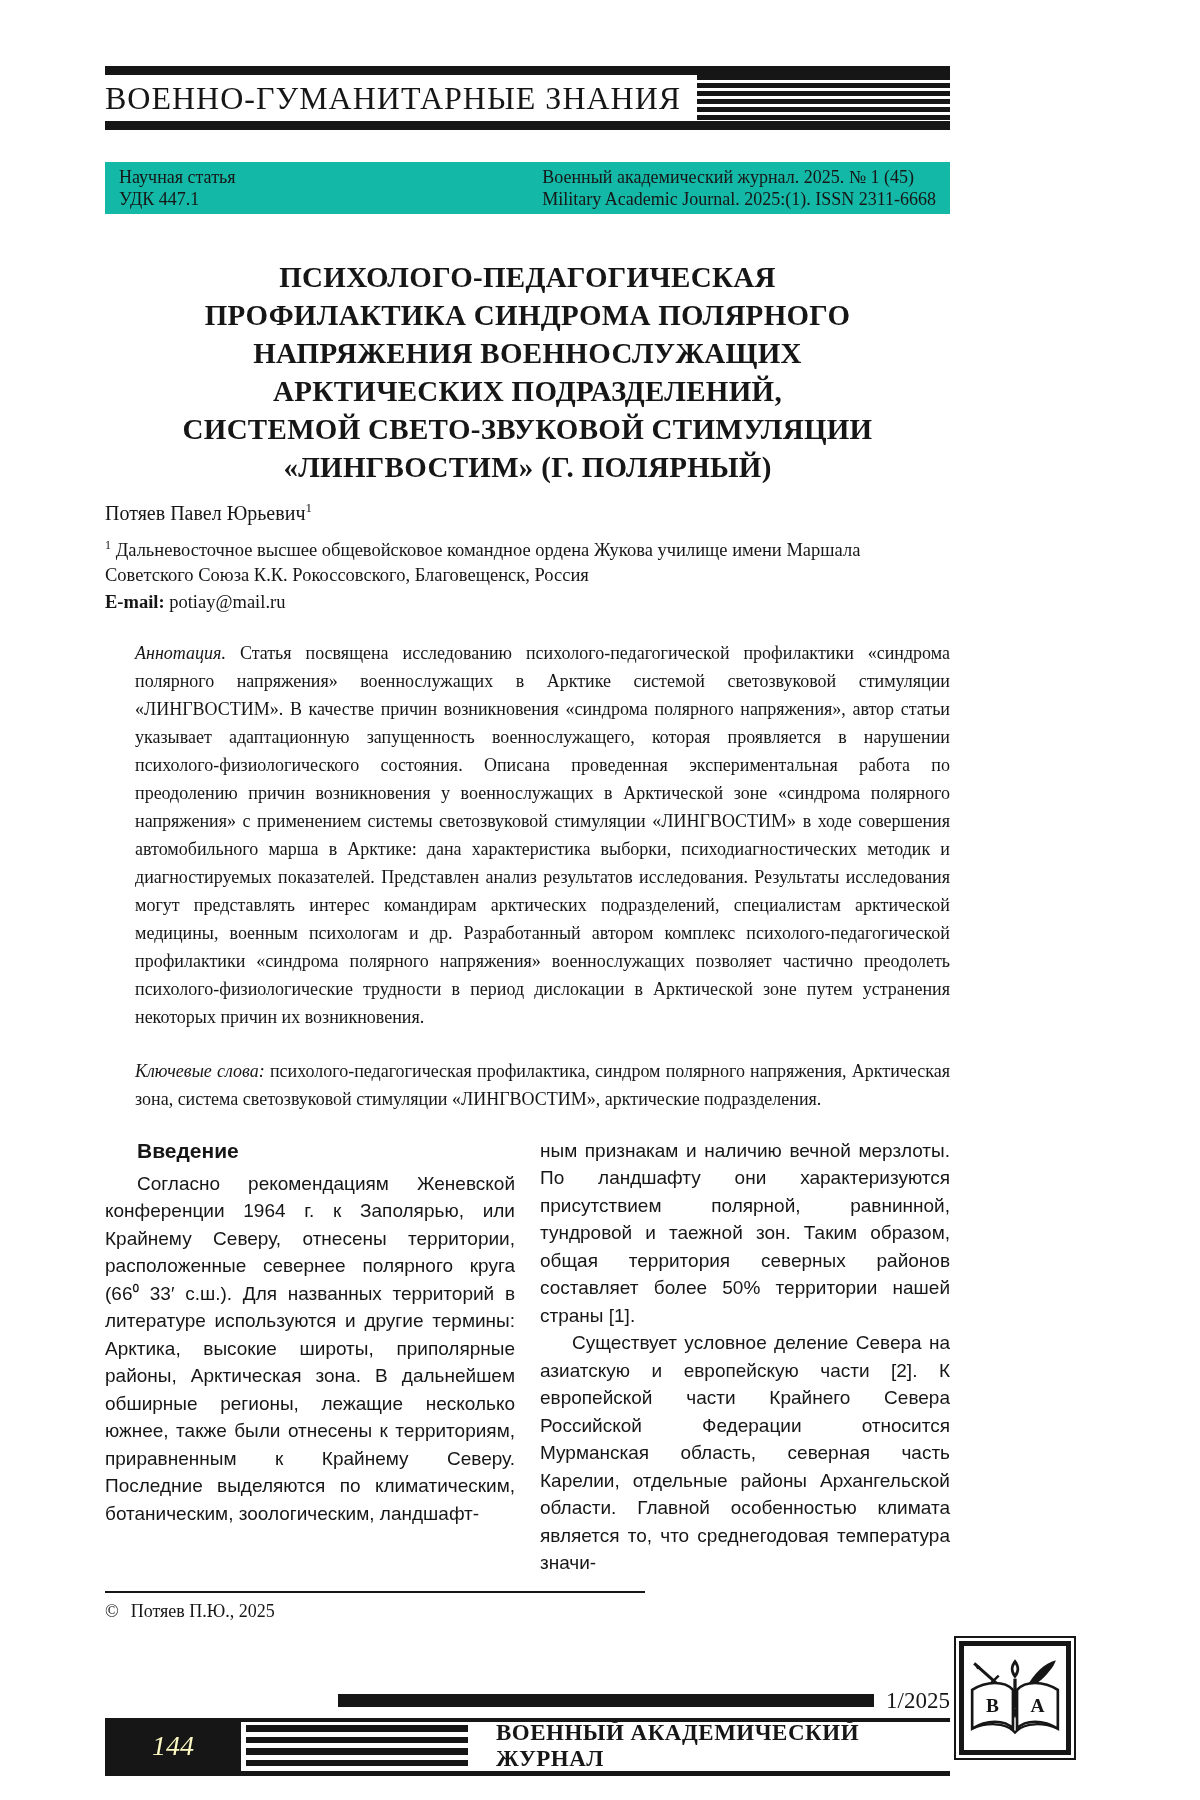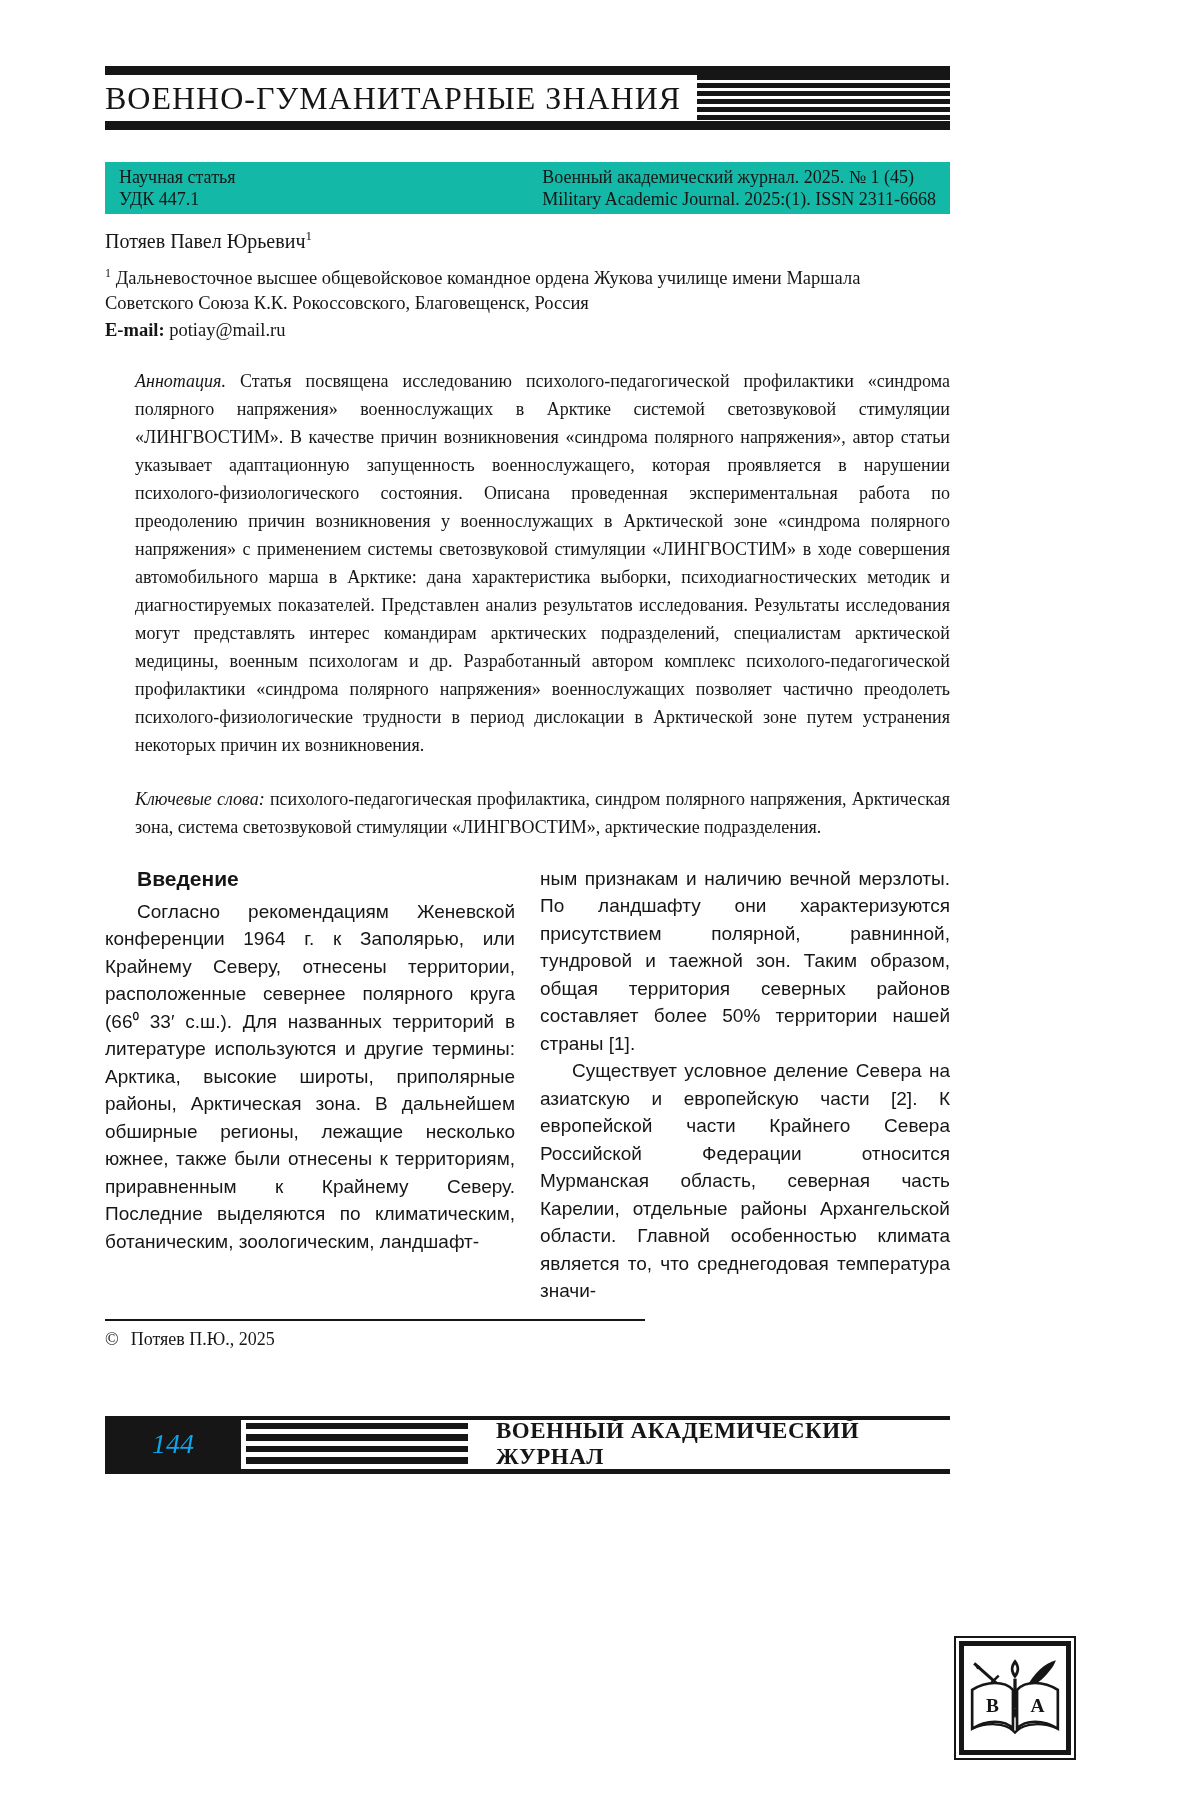--- a/index.html
+++ b/index.html
@@ -54,21 +54,21 @@
   .copyright .sym { margin-right:12px; }
 
   
   .footer { margin-top:66px; }
   .issue-row { display:flex; align-items:center; justify-content:flex-end;
     gap:12px; height:26px; }
   .issue-bar { width:536px; height:13px; background:#161616; }
   .issue-text { font-size:23px; }
   .footer-rule { margin-top:4px; height:4px; background:#161616; }
   .footer-band { margin-top:3px; height:42px; display:flex; align-items:stretch; }
-  .page-box { width:136px; margin:-4px 0; background:#161616; color:#0ea5e9;
+  .page-box { width:136px; margin:-4px 0; background:#161616; color:#fef9c3;
     font-style:italic; font-size:28px; display:flex; align-items:center;
     justify-content:center; }
   .footer-stripes { width:222px; margin-left:5px;
     background:repeating-linear-gradient(180deg,#161616 0 6.5px,#ffffff 6.5px 11.5px); }
   .journal-name { flex:1; display:flex; align-items:center; justify-content:center;
     font-weight:bold; font-size:23px; letter-spacing:0.5px;margin-left:28px; }
   .footer-bottom { margin-top:4px; height:5px; background:#161616; }
 
   
   .logo { position:absolute; left:954px; top:1636px; width:122px; height:124px;
@@ -96,20 +96,28 @@
       <div class="left">
         <div>Научная статья</div>
         <div>УДК 447.1</div>
       </div>
       <div class="right">
         <div>Военный академический журнал. 2025. № 1 (45)</div>
         <div>Military Academic Journal. 2025:(1). ISSN 2311-6668</div>
       </div>
     </div>
 
+    <h1 class="article-title">
+      <span>ПСИХОЛОГО-ПЕДАГОГИЧЕСКАЯ</span>
+      <span>ПРОФИЛАКТИКА СИНДРОМА ПОЛЯРНОГО</span>
+      <span>НАПРЯЖЕНИЯ ВОЕННОСЛУЖАЩИХ</span>
+      <span>АРКТИЧЕСКИХ ПОДРАЗДЕЛЕНИЙ,</span>
+      <span>СИСТЕМОЙ СВЕТО-ЗВУКОВОЙ СТИМУЛЯЦИИ</span>
+      <span>«ЛИНГВОСТИМ» (Г. ПОЛЯРНЫЙ)</span>
+    </h1>
 
     <div class="author"><span>Потяев Павел Юрьевич</span><sup>1</sup></div>
 
     <div class="affil"><sup>1</sup>
       <span>Дальневосточное высшее общевойсковое командное ордена Жукова училище имени Маршала Советского Союза К.К. Рокоссовского, Благовещенск, Россия</span></div>
 
     <div class="email"><span class="b">E-mail:</span>
       <span>potiay@mail.ru</span></div>
 
     <p class="abstract"><span class="it">Аннотация.</span>
@@ -126,20 +134,24 @@
       <div class="col">
         <p>ным признакам и наличию вечной мерзлоты. По ландшафту они характеризуются присутствием полярной, равнинной, тундровой и таежной зон. Таким образом, общая территория северных районов составляет более 50% территории нашей страны [1].</p>
         <p class="ind">Существует условное деление Севера на азиатскую и европейскую части [2]. К европейской части Крайнего Севера Российской Федерации относится Мурманская область, северная часть Карелии, отдельные районы Архангельской области. Главной особенностью климата является то, что среднегодовая температура значи-</p>
       </div>
     </div>
 
     <div class="rule"></div>
     <div class="copyright"><span class="sym">©</span><span>Потяев П.Ю., 2025</span></div>
 
     <footer class="footer">
+      <div class="issue-row">
+        <div class="issue-bar"></div>
+        <span class="issue-text">1/2025</span>
+      </div>
       <div class="footer-rule"></div>
       <div class="footer-band">
         <div class="page-box">
           <span>144</span>
         </div>
         <div class="footer-stripes"></div>
         <div class="journal-name">ВОЕННЫЙ АКАДЕМИЧЕСКИЙ ЖУРНАЛ</div>
       </div>
       <div class="footer-bottom"></div>
     </footer>

